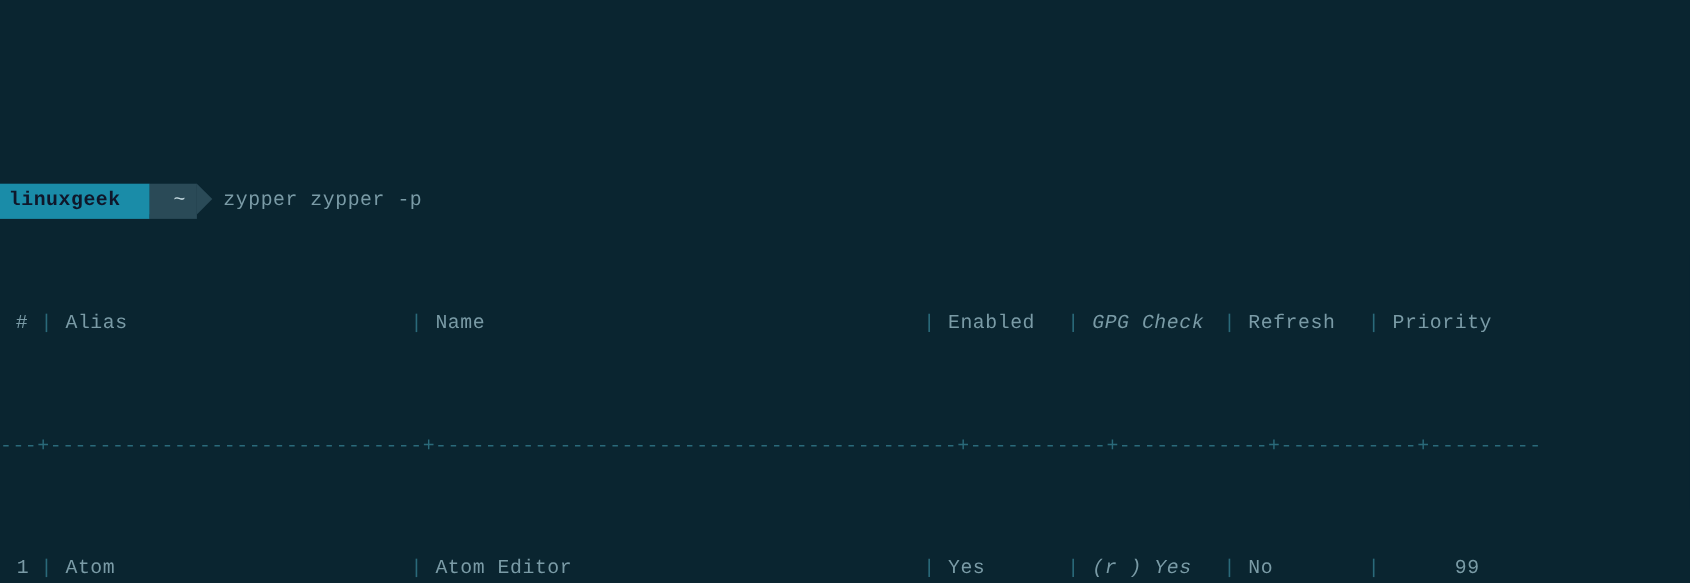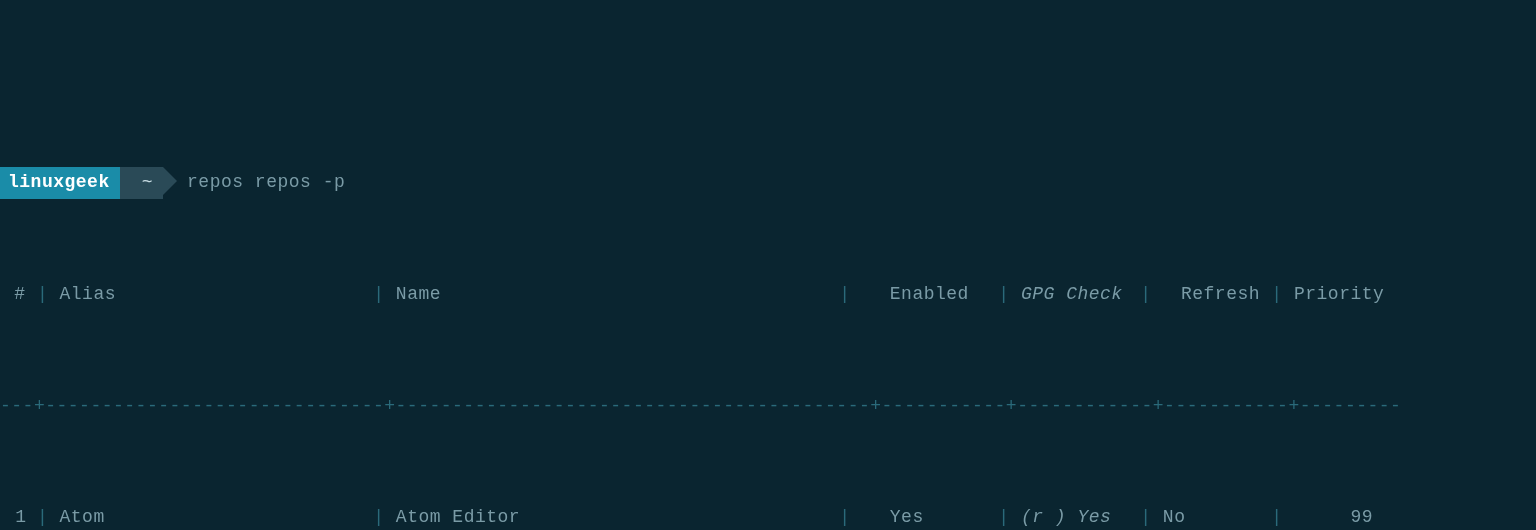--- a/index.html
+++ b/index.html
@@ -18,23 +18,23 @@
     .terminal {
       padding: 2px 0 0 0;
     }
     .prompt-line {
       display: flex;
       align-items: center;
       height: 28px;
     }
     .prompt-host {
       background: #1a8ca8;
-      color: #ffffff;
+      color: #0f172a;
       font-weight: bold;
-      padding: 2px 10px 2px 8px;
+      padding: 2px 26px 2px 8px;
       position: relative;
     }
     .prompt-host::after {
       content: "";
       position: absolute;
       right: -14px;
       top: 0;
       width: 0; height: 0;
       border-top: 14px solid transparent;
       border-bottom: 14px solid transparent;
@@ -61,37 +61,37 @@
       color: #7a9ba6;
     }
     .output-row {
       display: flex;
       padding-left: 4px;
     }
     .dim { color: #7a9ba6; }
     .col-num { width: 2ch; text-align: right; display: inline-block; }
     .col-alias { width: 28ch; display: inline-block; }
     .col-name { width: 40ch; display: inline-block; }
-    .col-enabled { width: 9ch; display: inline-block; margin-left: 28px; }
+    .col-enabled { width: 9ch; display: inline-block; }
     .col-gpg { width: 10ch; display: inline-block; font-style: italic; }
-    .col-refresh { width: 9ch; display: inline-block; text-align: right; }
+    .col-refresh { width: 9ch; display: inline-block; }
     .col-pri { width: 8ch; display: inline-block; text-align: left; padding-right: 1ch;}
     .bar { color: #2a6a7a; }
     .dash-line { color: #2a6a7a; letter-spacing: 0.5px; overflow: hidden; }
   </style>
 </head>
 <body>
 
 
 
 <div class="terminal">
   <div class="prompt-line">
     <span class="prompt-host">linuxgeek</span>
     <span class="prompt-path">~</span>
-    <span class="prompt-cmd">repos repos -p</span>
+    <span class="prompt-cmd">zypper zypper -p</span>
   </div>
 
   <div class="output-row"><span class="col-num dim">#</span><span class="bar"> | </span><span class="col-alias dim">Alias</span><span class="bar"> | </span><span class="col-name dim">Name</span><span class="bar"> | </span><span class="col-enabled dim">Enabled</span><span class="bar"> | </span><span class="col-gpg dim">GPG Check</span><span class="bar"> | </span><span class="col-refresh dim">Refresh</span><span class="bar"> | </span><span class="col-pri dim">Priority</span></div>
 
   <div class="dash-line">---+------------------------------+------------------------------------------+-----------+------------+-----------+---------</div>
 
   <div id="rows-container"><div class="output-row"><span class="col-num dim"> 1</span><span class="bar"> | </span><span class="col-alias dim">Atom                        </span><span class="bar"> | </span><span class="col-name dim">Atom Editor                             </span><span class="bar"> | </span><span class="col-enabled dim">Yes      </span><span class="bar"> | </span><span class="col-gpg dim">(r ) Yes  </span><span class="bar"> | </span><span class="col-refresh dim">No       </span><span class="bar"> | </span><span class="col-pri dim">     99 </span></div></div>
 </div>
 
 

